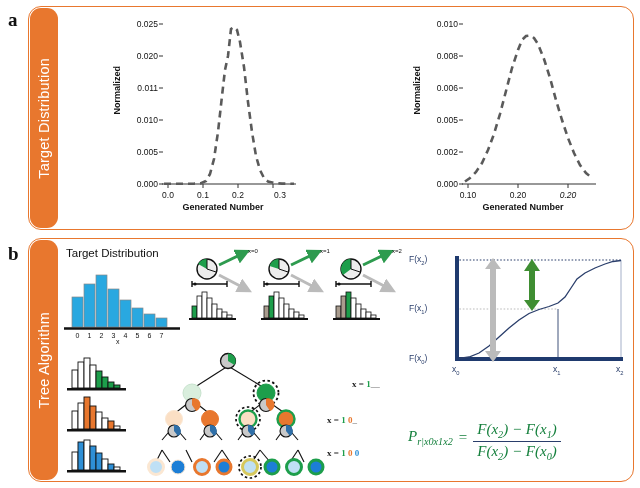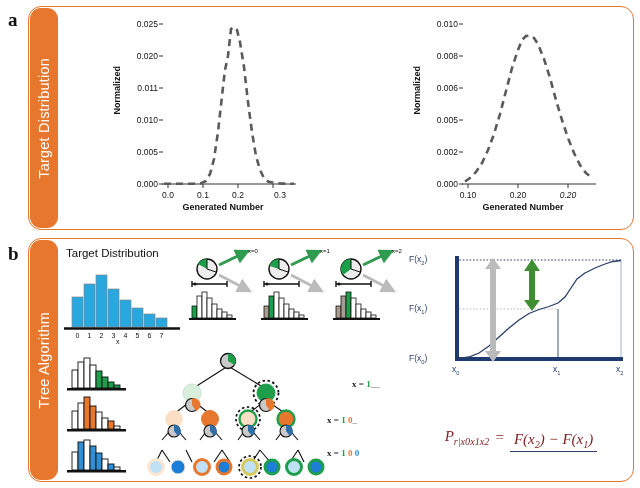--- a/index.html
+++ b/index.html
@@ -106,22 +106,22 @@
   .seq-label .d1{color:#1D9E4B;}
   .seq-label .d2{color:#E8772E;}
   .seq-label .d3{color:#2E8FD6;}
   .seq-label .ul{color:#888;}
 
   .cdf-axis-label{
     position:absolute;font-size:8.5px;color:#2A3E6B;white-space:nowrap;
   }
   #formula{
     position:absolute;left:408px;top:398px;width:226px;height:78px;
-    display:flex;align-items:center;justify-content:center;
-    color:#7f1d1d;
+    display:flex;align-items:center;justify-content:flex-start;
+    color:#15803d;
     font-family:"Liberation Serif", serif;
   }
   .frac{display:inline-block;vertical-align:middle;text-align:center;}
   .frac .num{border-bottom:1.4px solid #2A3E6B;padding:0 4px 1px 4px;margin-top:9px;}
   .frac .den{padding:1px 4px 0 4px;}
   .mathit{font-style:italic;}
   .sub{font-size:.68em;vertical-align:sub;}
 </style>
 </head>
 <body>
@@ -512,16 +512,19 @@
 
   <div id="formula">
     <span class="mathit" style="font-size:15px;">
       P<span class="sub">r|x0x1x2</span>
     </span>
     <span style="font-size:15px;padding:0 6px;">=</span>
     <span class="frac" style="font-size:15px;">
       <span class="num mathit" style="display:block;">
         F(x<span class="sub">2</span>) − F(x<span class="sub">1</span>)
       </span>
+      <span class="den mathit" style="display:block;">
+        F(x<span class="sub">2</span>) − F(x<span class="sub">0</span>)
+      </span>
     </span>
   </div>
 
 </div>
 
 </body></html>

